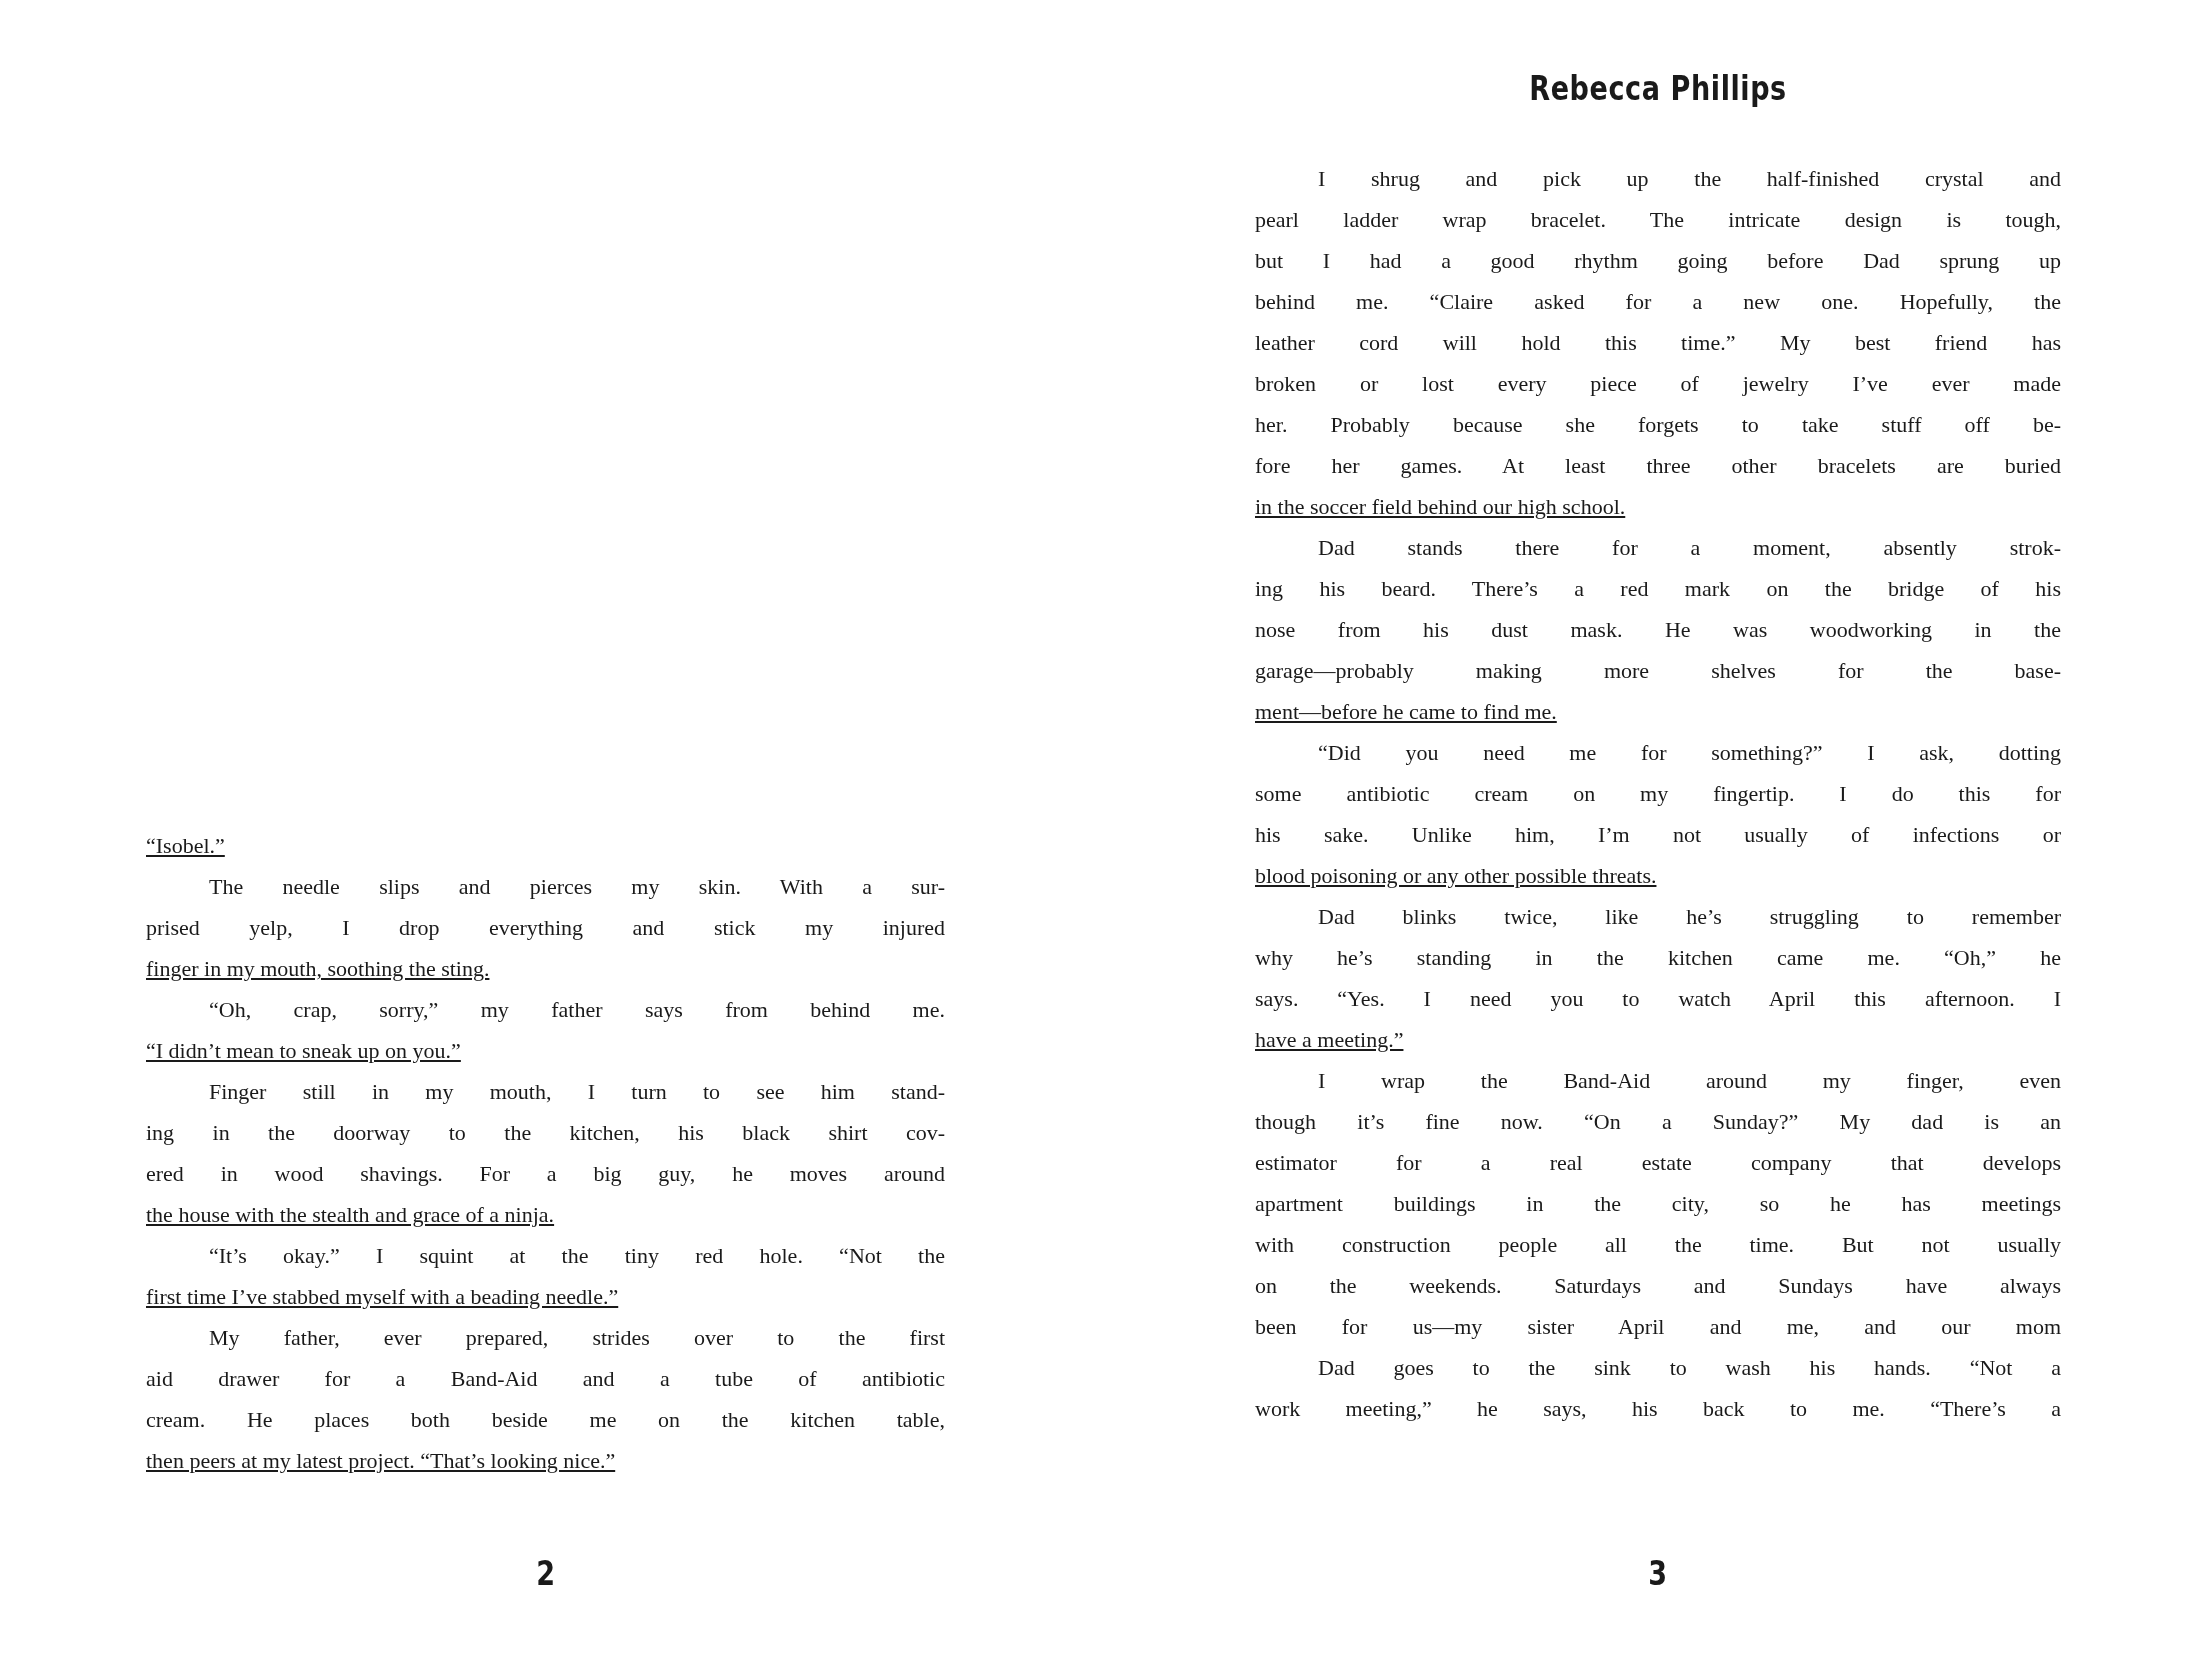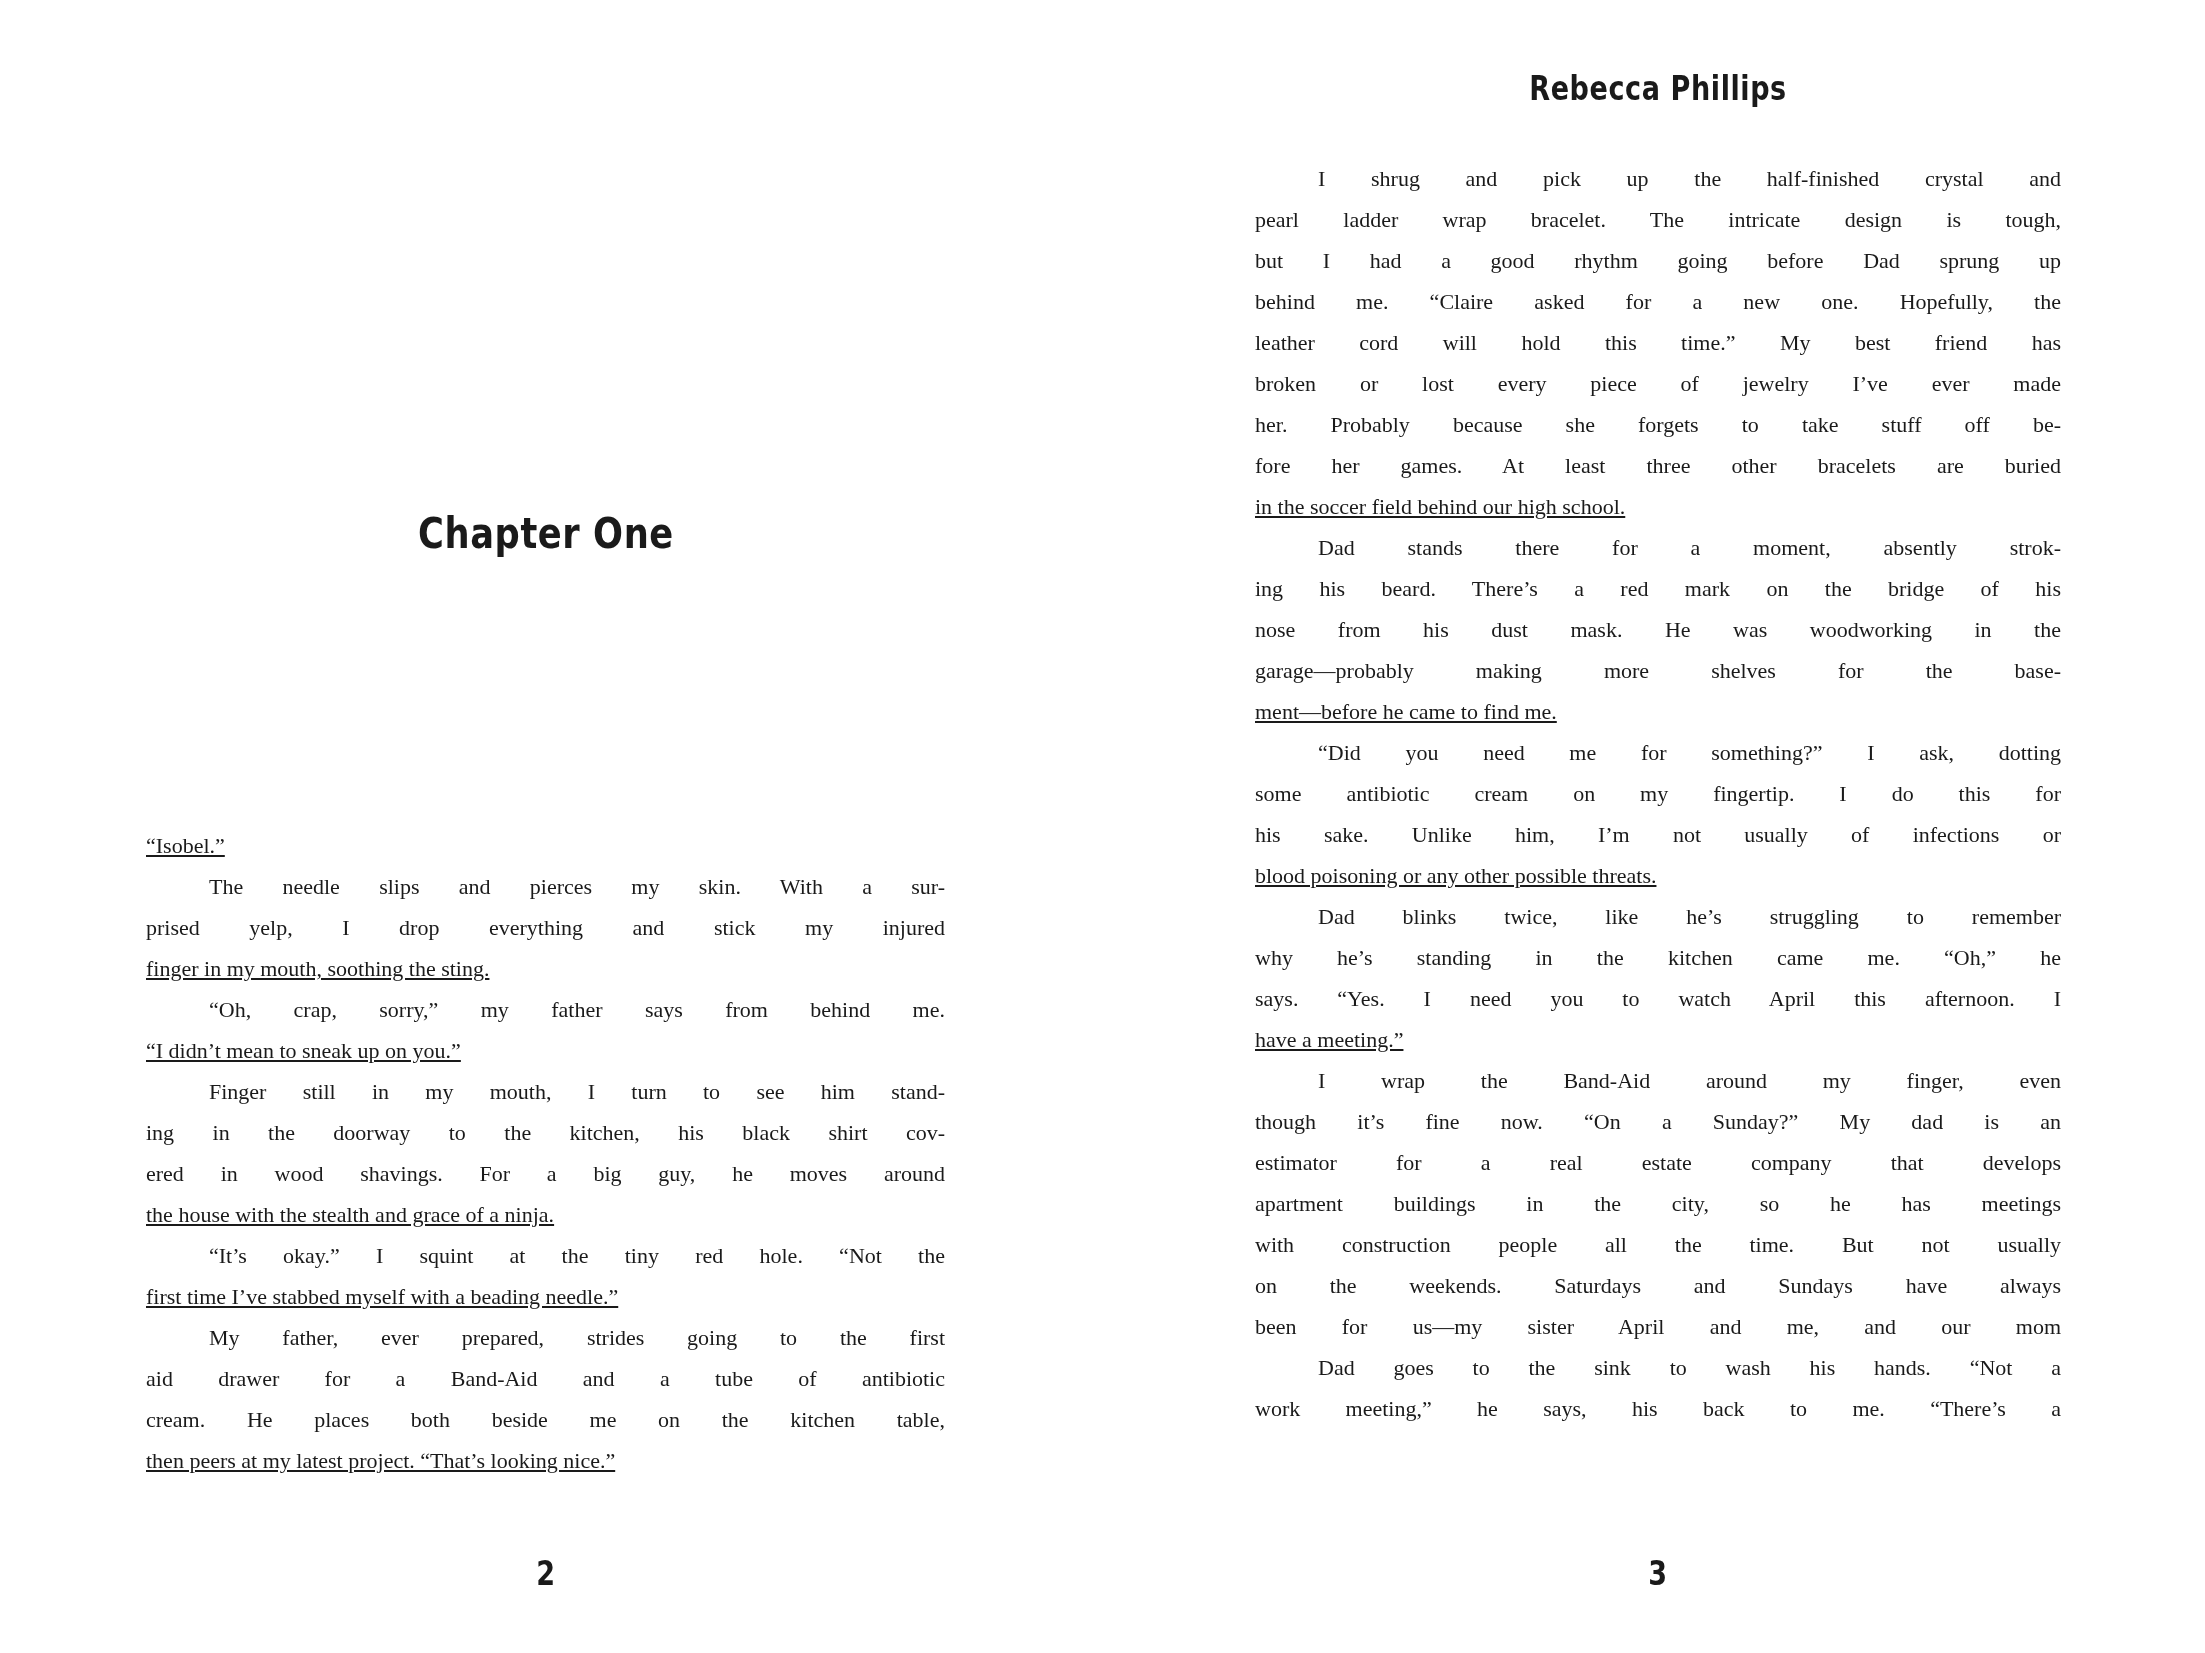--- a/index.html
+++ b/index.html
@@ -83,37 +83,34 @@
   }
   .page-right .folio { left: 152px; width: 806px; }
   .folio .display-font { font-size: 33px; }
 </style>
 </head>
 <body>
 
 <div class="spread">
 
   <section class="page page-left">
-    <div class="chapter-heading">
-      <span class="display-font">Chapter One</span>
-    </div>
     <div class="body-text">
         <div class="line end">“Isobel.”</div>
         <div class="line indent">The needle slips and pierces my skin. With a sur-</div>
         <div class="line">prised yelp, I drop everything and stick my injured</div>
         <div class="line end">finger in my mouth, soothing the sting.</div>
         <div class="line indent">“Oh, crap, sorry,” my father says from behind me.</div>
         <div class="line end">“I didn’t mean to sneak up on you.”</div>
         <div class="line indent">Finger still in my mouth, I turn to see him stand-</div>
         <div class="line">ing in the doorway to the kitchen, his black shirt cov-</div>
         <div class="line">ered in wood shavings. For a big guy, he moves around</div>
         <div class="line end">the house with the stealth and grace of a ninja.</div>
         <div class="line indent">“It’s okay.” I squint at the tiny red hole. “Not the</div>
         <div class="line end">first time I’ve stabbed myself with a beading needle.”</div>
-        <div class="line indent">My father, ever prepared, strides going to the first</div>
+        <div class="line indent">My father, ever prepared, strides over to the first</div>
         <div class="line">aid drawer for a Band-Aid and a tube of antibiotic</div>
         <div class="line">cream. He places both beside me on the kitchen table,</div>
         <div class="line end">then peers at my latest project. “That’s looking nice.”</div>
       </div>
     <div class="folio">
       <span class="display-font">2</span>
     </div>
   </section>
 
   <section class="page page-right">

